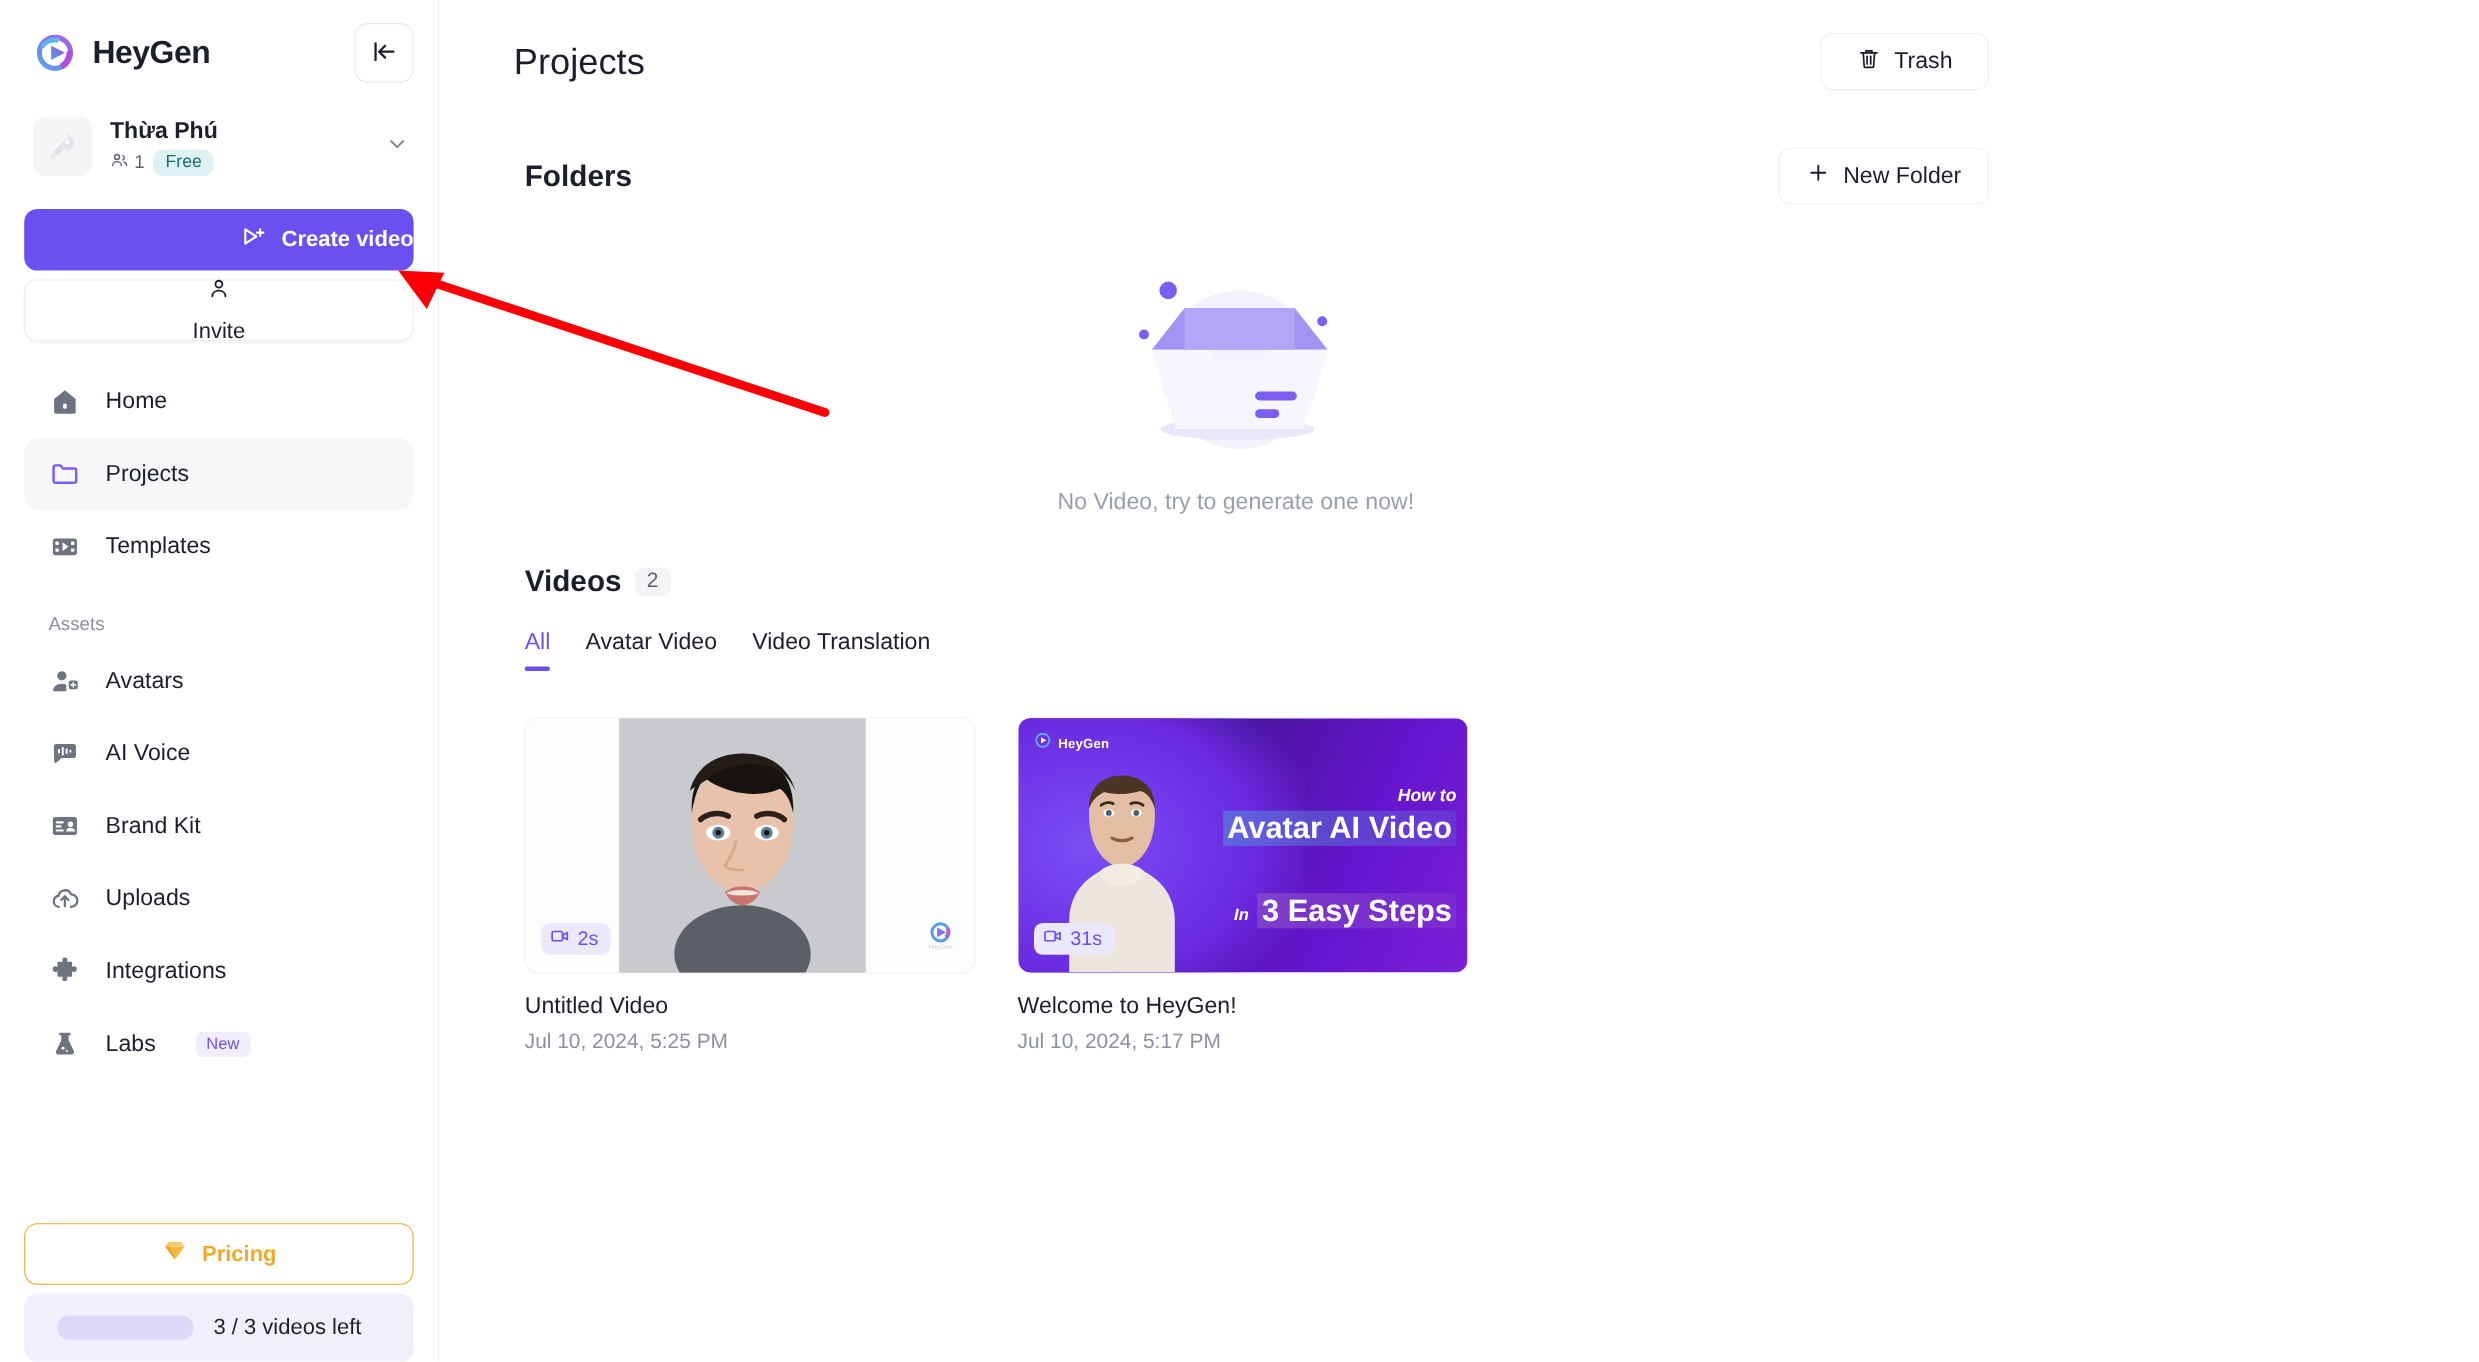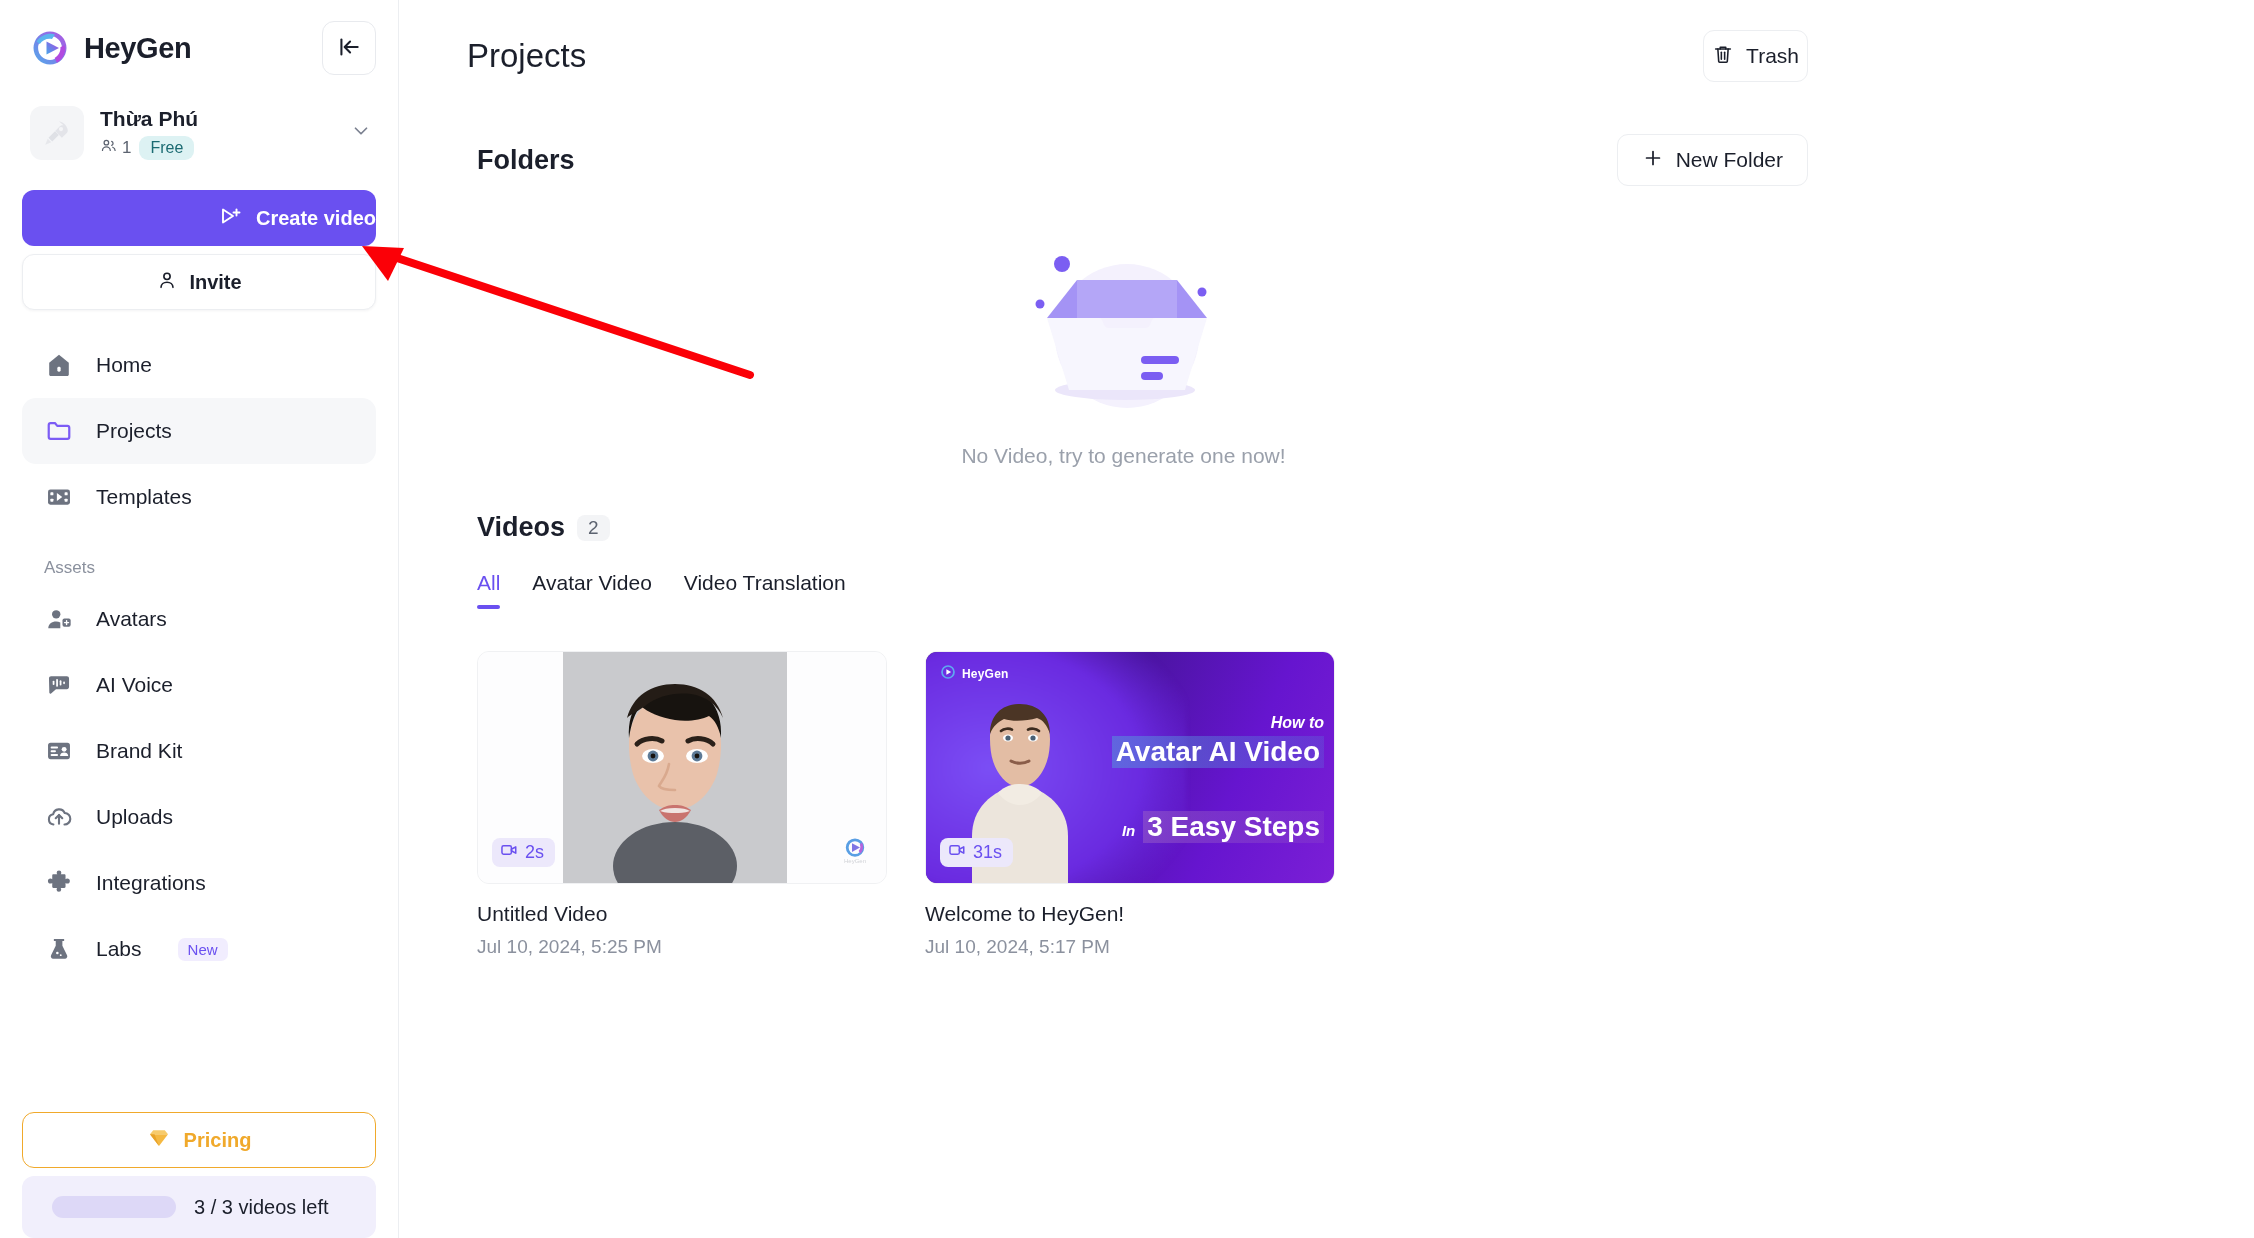--- a/index.html
+++ b/index.html
@@ -60,24 +60,25 @@
   .cta-wrap { margin: 26px 22px 0 22px; position: relative; }
   .btn-create {
     width: 100%; height: 56px; border-radius: 12px; border: none;
     background: #6a50f0; color: #fff; font-size: 20px; font-weight: 700;
     display: flex; align-items: center; justify-content: flex-end; gap: 13px;
     cursor: pointer; font-family: inherit;
   }
   .btn-invite {
     width: 100%; height: 56px; margin-top: 8px;
     border-radius: 12px; border: 1px solid #eceef1; background: #fff;
-    color: #1b1f2b; font-size: 20px; font-weight: 700;
+    color: #1b1f2b; font-size: 20px; font-weight: 400;
     display: flex; align-items: center; justify-content: center; gap: 11px;
     cursor: pointer; font-family: inherit;
     box-shadow: 0 1px 3px rgba(16,24,40,0.05);
+    flex-direction: column;
   }
 
   
   .nav { margin-top: 22px; padding: 0 22px; }
   .nav-item {
     display: flex; align-items: center; gap: 22px;
     height: 66px; padding: 0 22px; border-radius: 14px;
     cursor: pointer; color: #1b1f2b; font-size: 21px;
   }
   .nav-item.active { background: #f6f7f9; }
@@ -109,21 +110,21 @@
   .quota-text { font-size: 20px; color: #1b1f2b; }
 
   
   .main { flex: 1; height: 1238px; position: relative; overflow: hidden; background:#fff; }
   .main-head {
     display: flex; align-items: center; justify-content: space-between;
     padding: 30px 40px 0 68px;
   }
   .page-title { font-size: 33px; font-weight: 400; color: #1b1f2b; }
   .btn-trash {
-    height: 52px; padding: 0 8px; border-radius: 11px;
+    height: 52px; padding: 0 32px; border-radius: 11px;
     border: 1px solid #eceef1; background: #fff; color: #1b1f2b;
     font-size: 21px; font-family: inherit; cursor: pointer;
     display: flex; align-items: center; gap: 12px;
   }
 
   .folders-head {
     display: flex; align-items: center; justify-content: space-between;
     padding: 0 40px 0 78px; margin-top: 52px;
   }
   .sec-title { font-size: 27px; font-weight: 700; color: #1b1f2b; }

